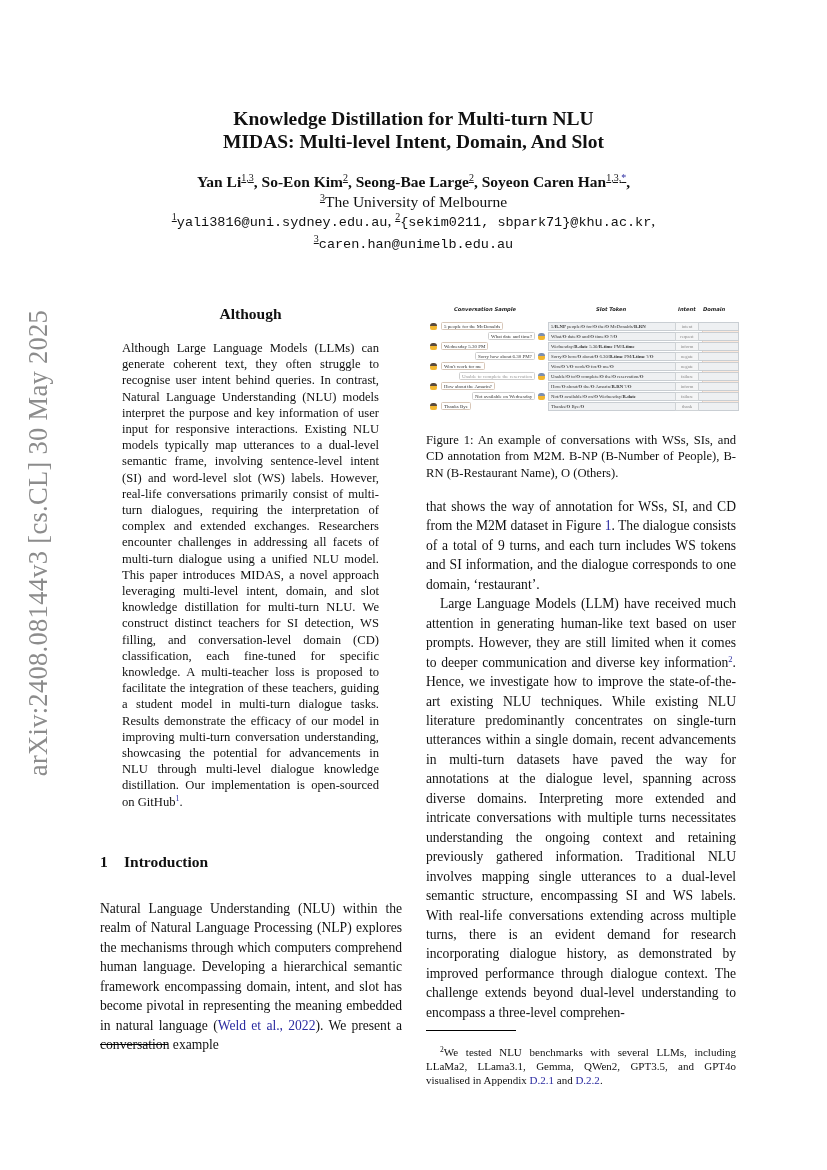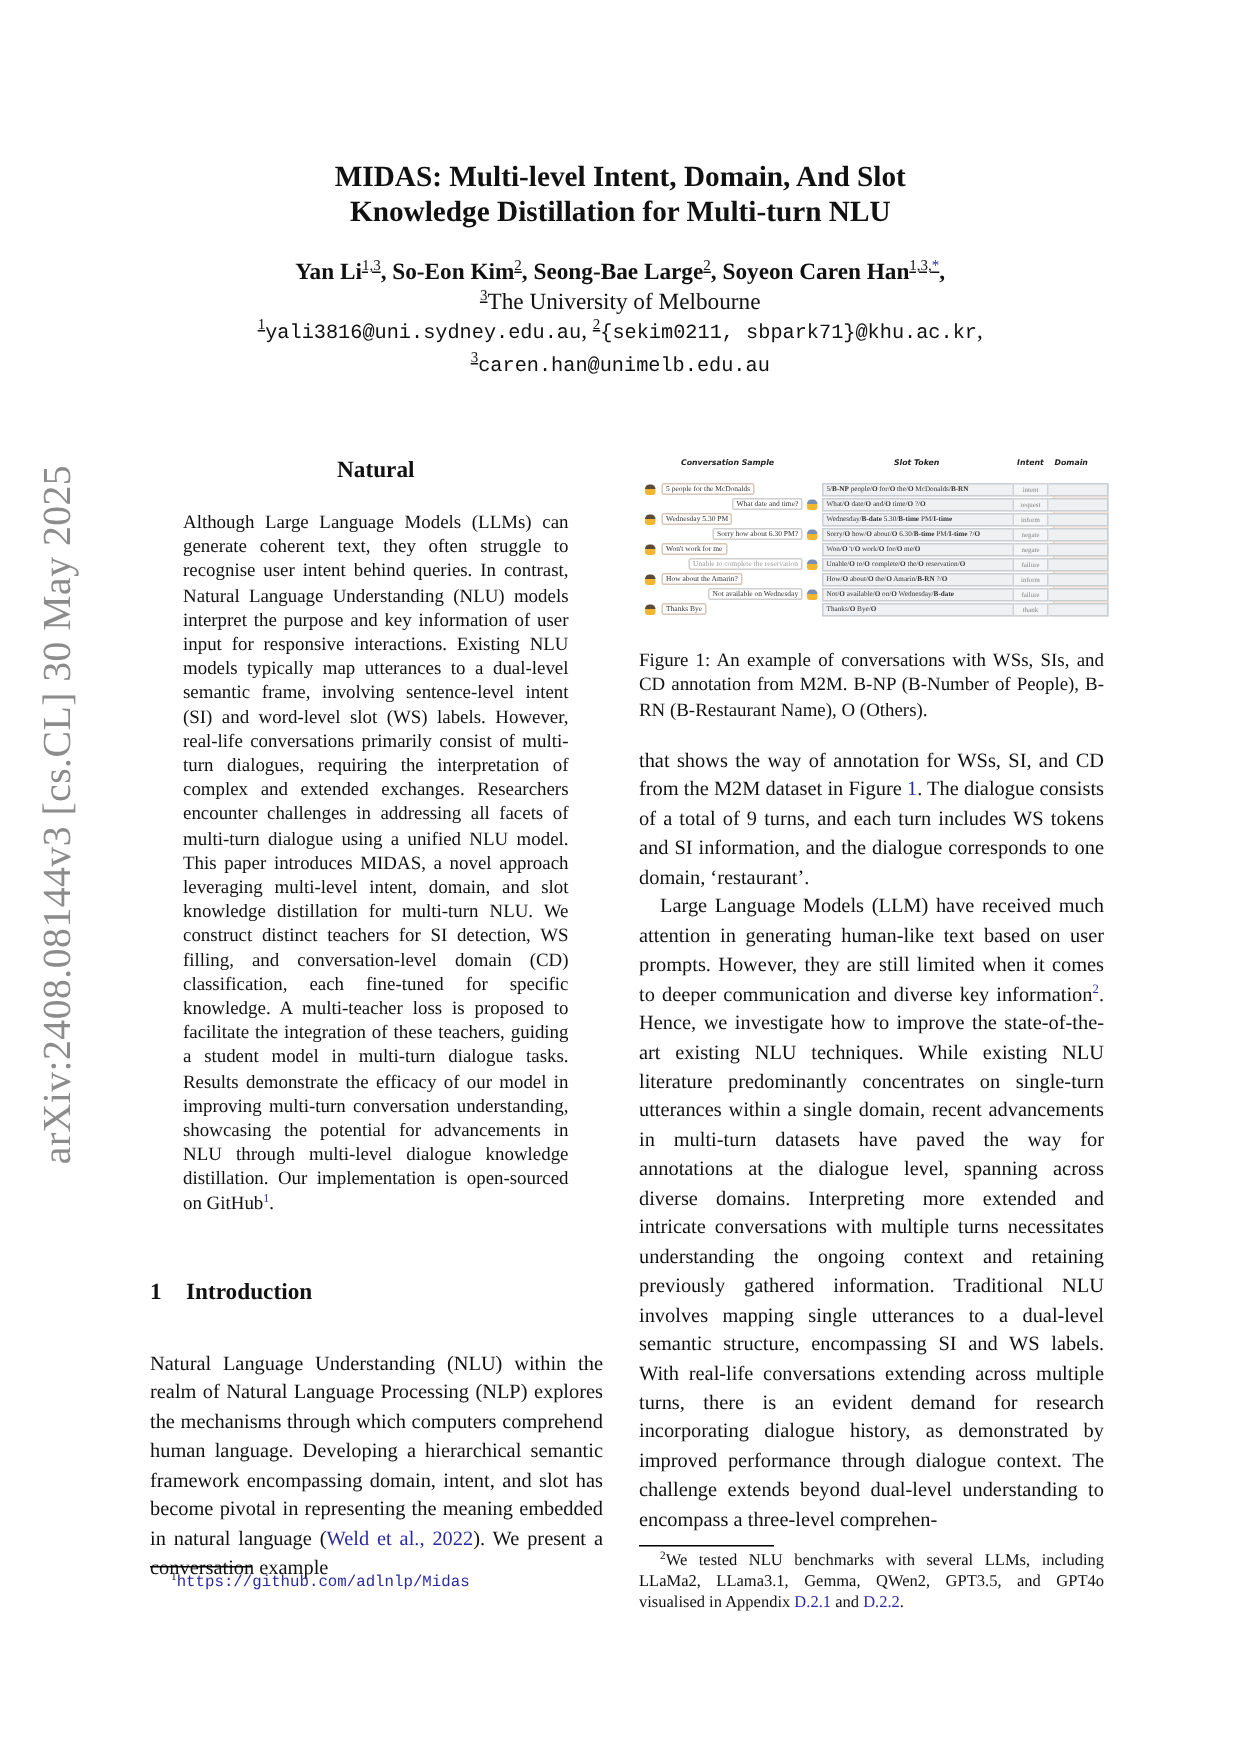--- a/index.html
+++ b/index.html
@@ -20,21 +20,21 @@
   .col-left { left: 122px; width: 257px; }
   .col-right { left: 426px; width: 310px; }
   .abs-head { left: 122px; width: 257px; top: 305px; text-align: center; font-weight: bold; font-size: 15.5px; }
   .abstract { top: 340px; font-size: 12.6px; line-height: 16.2px; text-align: justify; hyphens: none; }
   .p { font-size: 13.6px; line-height: 19.45px; text-align: justify; }
   .sec { left: 100px; top: 853px; font-weight: bold; font-size: 15.5px; }
   .sec .num { display: inline-block; width: 24px; }
   .intro { left: 100px; width: 302px; top: 899px; }
   .link { color: #2a2aa0; }
   .fnrule { height: 1px; background: #000; }
-  .fn { font-size: 11px; line-height: 14px; }
+  .fn { font-size: 11px; line-height: 14px; margin-top: 12px; }
   .fn sup { font-size: 7.5px; vertical-align: 4px; line-height: 0; }
   .fn .mono { font-size: 10.5px; }
   .caption { top: 432px; font-size: 12.6px; line-height: 16.3px; text-align: justify; }
   .p sup { font-size: 8.5px; vertical-align: 5px; line-height: 0; }
   .indent { text-indent: 14px; }
 
   
   .fig { left: 424px; top: 300px; width: 332px; height: 115px;
          font-family: "DejaVu Sans", "Liberation Sans", sans-serif; }
   .fig .hdr { position: absolute; top: 6px; font-size: 5.2px; font-weight: bold; font-style: italic; color: #222; }
@@ -55,42 +55,41 @@
                box-sizing: border-box; display: flex; align-items: center; justify-content: center; font-size: 5px; color: #333; }
 </style>
 </head>
 <body>
 
 <div class="abs arxiv">
   <span>arXiv:2408.08144v3  [cs.CL]  30 May 2025</span>
 </div>
 
 <div class="abs title">
+  <div>Knowledge Distillation for Multi-turn NLU</div>
   <div>MIDAS: Multi-level Intent, Domain, And Slot</div>
-  <div>Knowledge Distillation for Multi-turn NLU</div>
 </div>
 
 <div class="abs authors">
   <div>
     <b>Yan Li</b><sup>1,3</sup><b>, </b><b>So-Eon Kim</b><sup>2</sup><b>, </b><b>Seong-Bae Large</b><sup>2</sup><b>, </b><b>Soyeon Caren Han</b><sup><span>1,3,</span><span class="star">*</span></sup><b>,</b>
   </div>
   <div><sup>3</sup><span>The University of Melbourne</span></div>
   <div><sup>1</sup><span class="mono">yali3816@uni.sydney.edu.au</span><span>, </span><sup>2</sup><span class="mono">{sekim0211, sbpark71}@khu.ac.kr</span><span>,</span></div>
   <div><sup>3</sup><span class="mono">caren.han@unimelb.edu.au</span></div>
 </div>
 
-<div class="abs abs-head">Natural</div>
+<div class="abs abs-head">Although</div>
 <div class="abs col-left abstract"><span>Although Large Language Models (LLMs) can generate coherent text, they often struggle to recognise user intent behind queries. In contrast, Natural Language Understanding (NLU) models interpret the purpose and key information of user input for responsive interactions. Existing NLU models typically map utterances to a dual-level semantic frame, involving sentence-level intent (SI) and word-level slot (WS) labels. However, real-life conversations primarily consist of multi-turn dialogues, requiring the interpretation of complex and extended exchanges. Researchers encounter challenges in addressing all facets of multi-turn dialogue using a unified NLU model. This paper introduces MIDAS, a novel approach leveraging multi-level intent, domain, and slot knowledge distillation for multi-turn NLU. We construct distinct teachers for SI detection, WS filling, and conversation-level domain (CD) classification, each fine-tuned for specific knowledge. A multi-teacher loss is proposed to facilitate the integration of these teachers, guiding a student model in multi-turn dialogue tasks. Results demonstrate the efficacy of our model in improving multi-turn conversation understanding, showcasing the potential for advancements in NLU through multi-level dialogue knowledge distillation. Our implementation is open-sourced on GitHub</span><sup style="font-size:8px;vertical-align:5px;line-height:0;"><span class="link">1</span></sup><span>.</span></div>
 
 <div class="abs sec"><span class="num">1</span><span>Introduction</span></div>
 <div class="abs intro p"><span>Natural Language Understanding (NLU) within the realm of Natural Language Processing (NLP) explores the mechanisms through which computers comprehend human language. Developing a hierarchical semantic framework encompassing domain, intent, and slot has become pivotal in representing the meaning embedded in natural language (</span><span class="link">Weld et al., 2022</span><span>). We present a conversation example</span></div>
 
 <div class="abs fnrule" style="left:100px; top:1044px; width:68px;"></div>
 <div class="abs fn" style="left:100px; top:1047px; width:302px;">
-  <div style="padding-left:14px;"><sup>1</sup><span class="mono link">https://github.com/adlnlp/Midas</span></div>
 </div>
 
 <div class="abs fig">
   <div class="hdr" style="left:30px;">Conversation Sample</div>
   <div class="hdr" style="left:172px;">Slot Token</div>
   <div class="hdr" style="left:254px;">Intent</div>
   <div class="hdr" style="left:279px;">Domain</div>
 </div>
 <div id="fig-rows"></div>
 <div class="domainbox">Restaurant</div>

